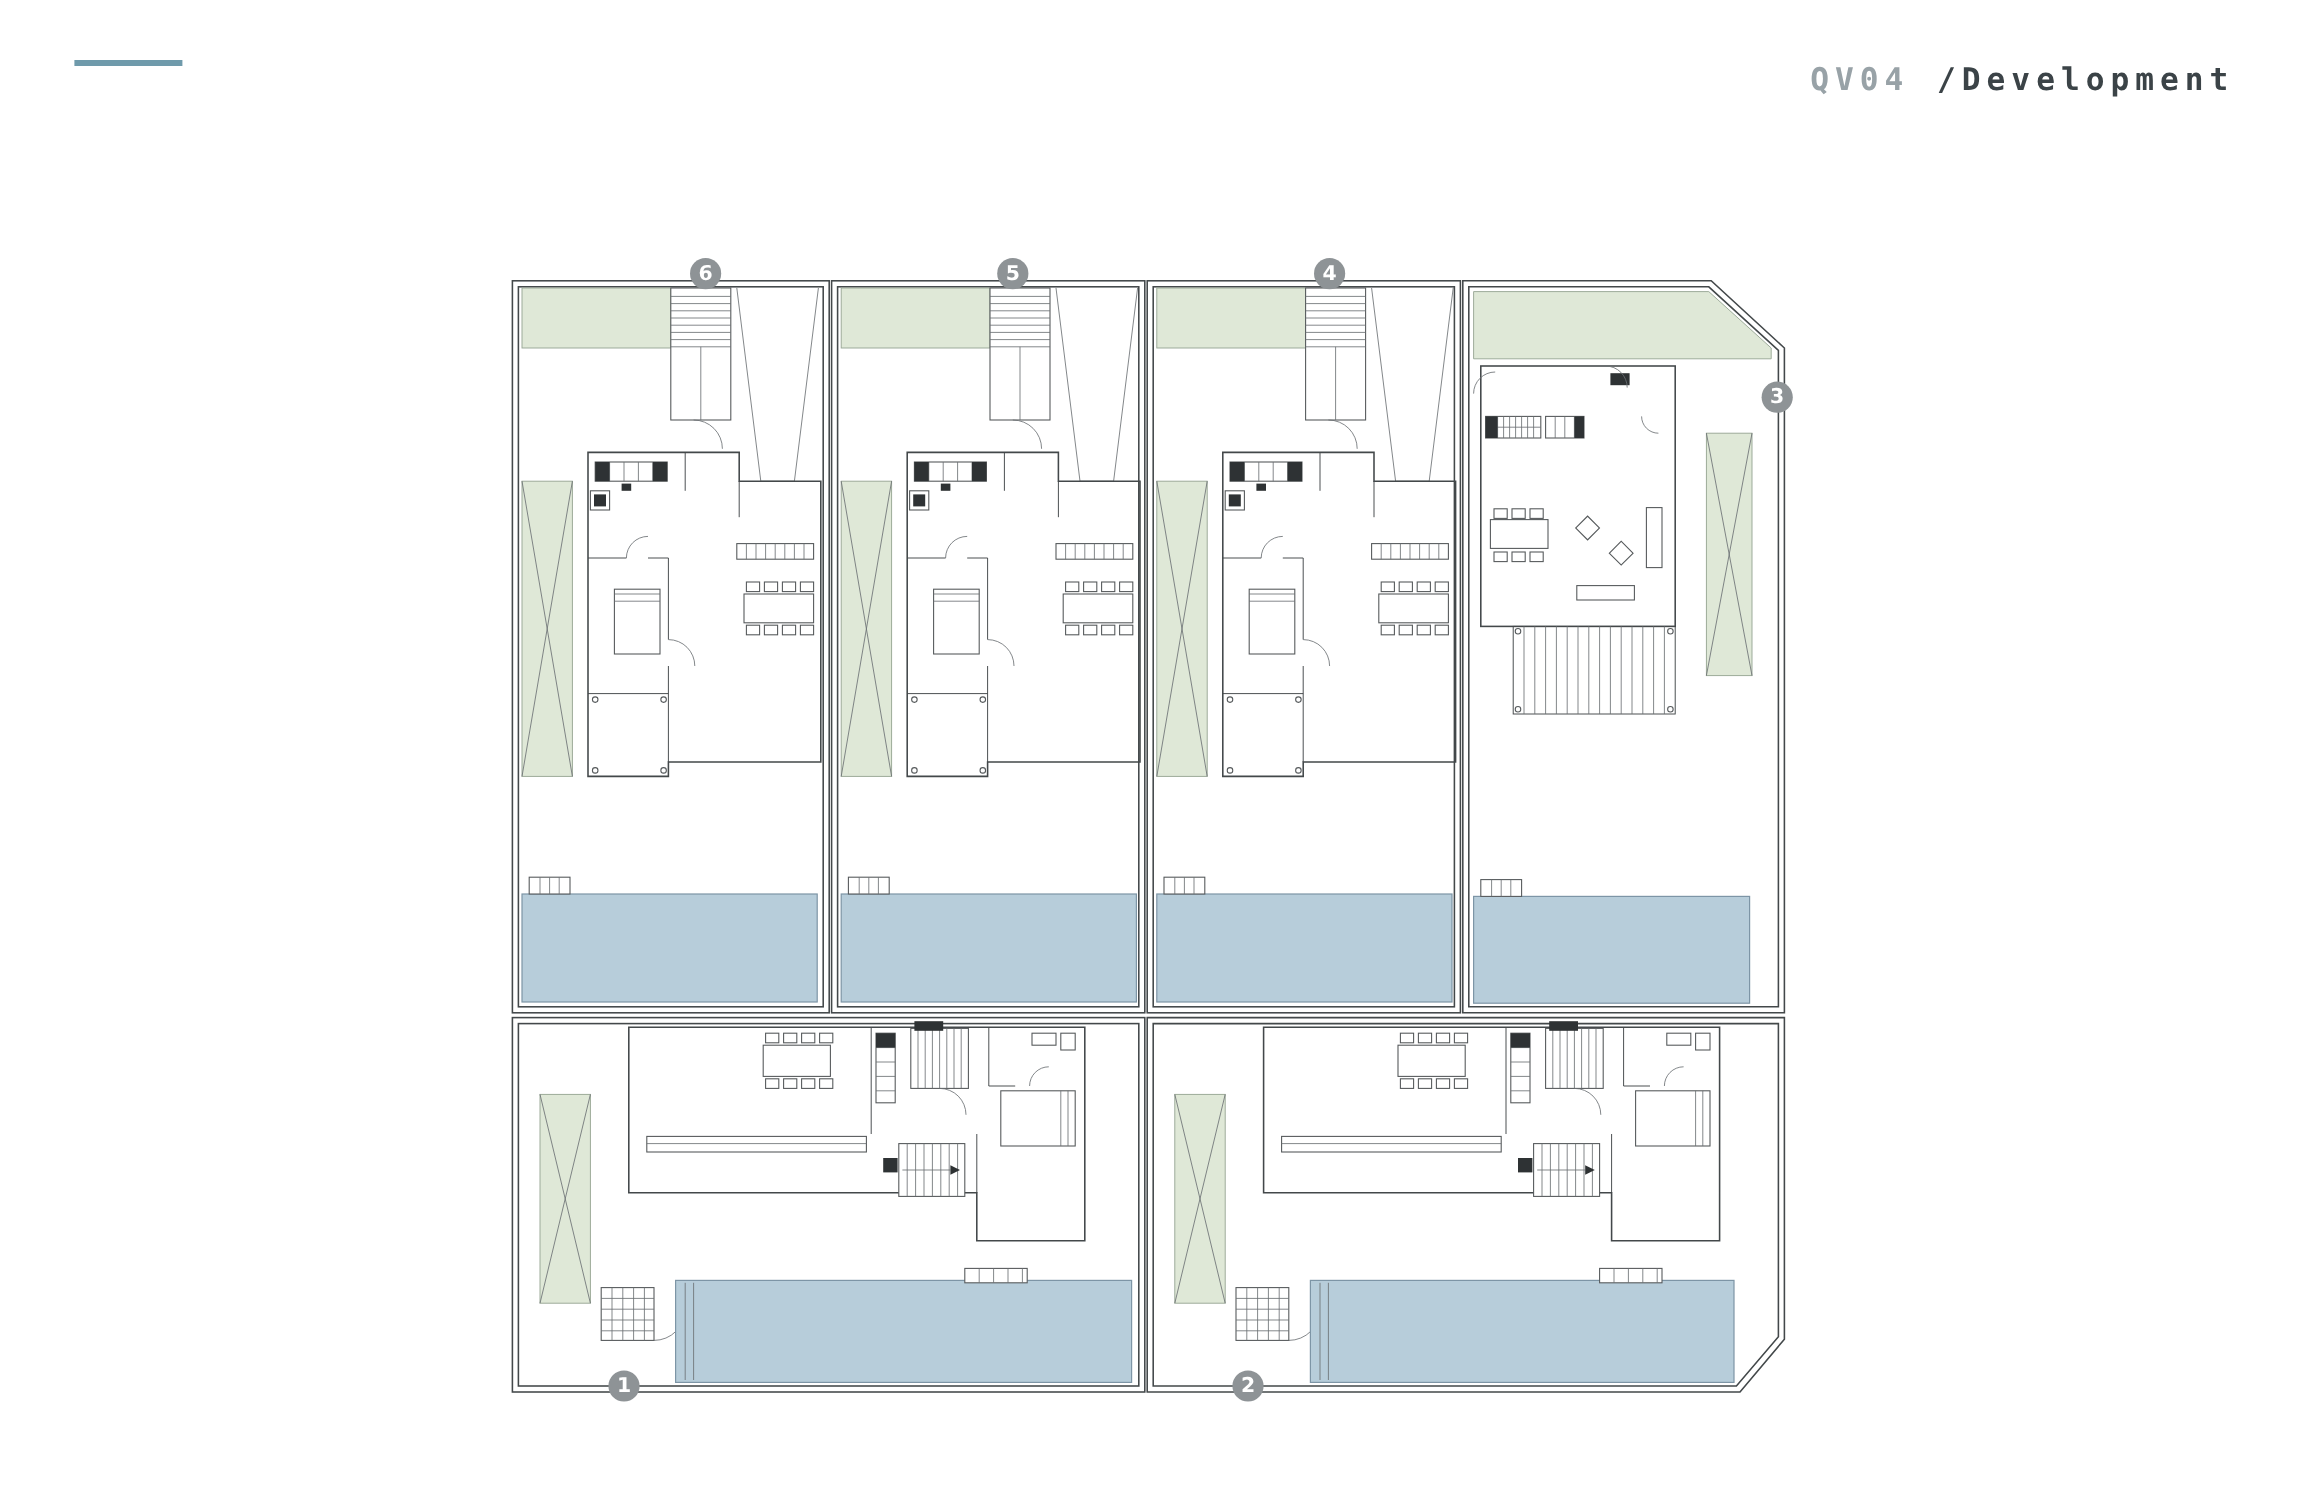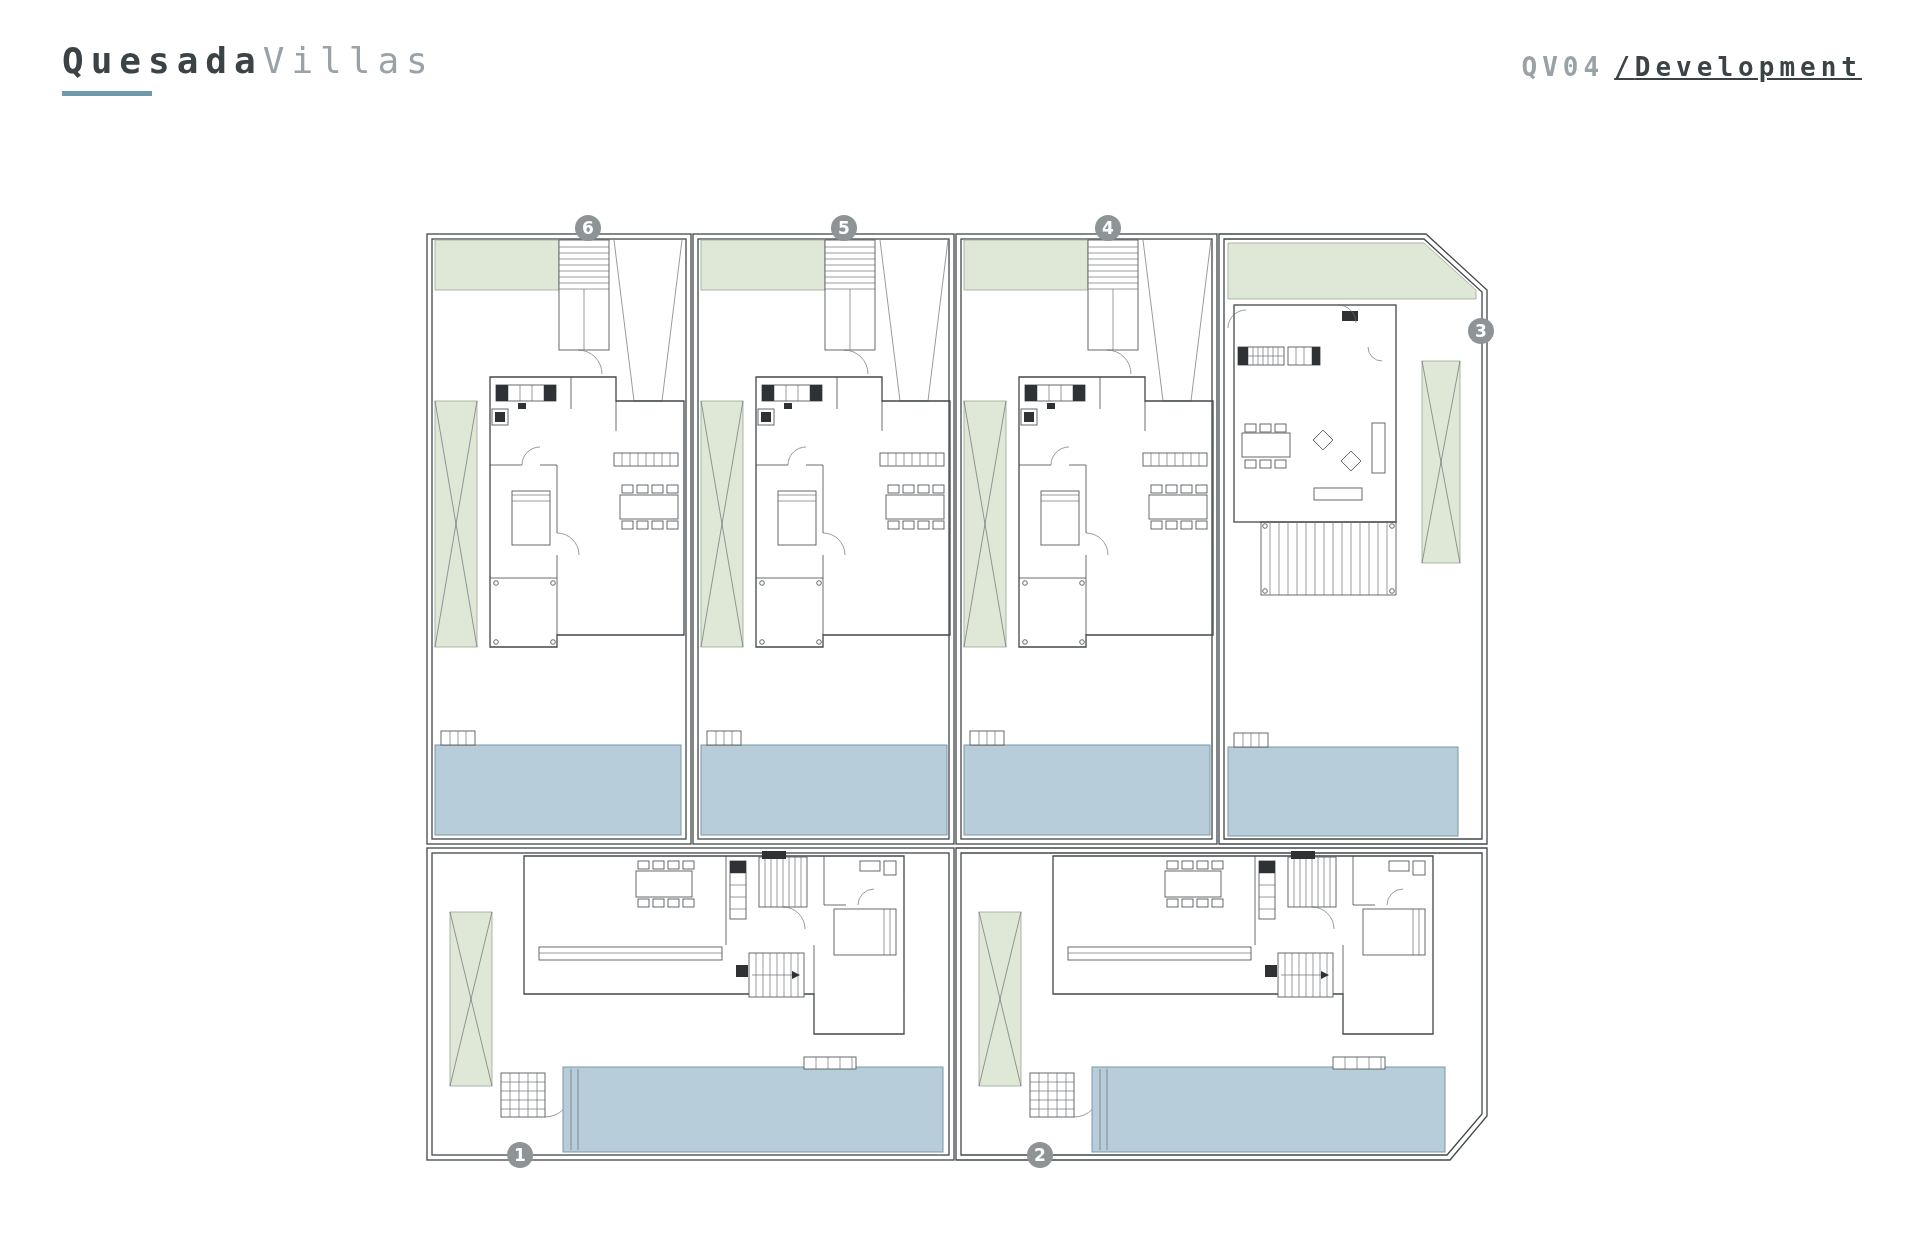--- a/index.html
+++ b/index.html
@@ -29,21 +29,21 @@
   .brand-underline {
     margin-top:10px; width:90px; height:5px;
     background:var(--accent,#6f9aab);
   }
   .project {
     position:absolute; right:58px; top:52px;
     font-family:"DejaVu Sans Mono", monospace;
     font-size:26px; letter-spacing:5px; white-space:nowrap;
   }
   .proj-code { color:var(--brand-gray,#98a2a7); font-weight:bold;margin-top:43px; }
-  .proj-rest { color:var(--brand-dark,#3b4347); font-weight:bold; margin-left:10px;text-decoration:underline; }
+  .proj-rest { color:var(--brand-dark,#3b4347); font-weight:bold; margin-left:23px; }
 
   
   .plan-wrap { position:absolute; left:426px; top:233px; }
   svg.plan { overflow:visible; display:block; }
 
   .wall  { fill:none; stroke:#43484a; stroke-width:1.3; }
   .thin  { stroke-width:0.8; }
   .line  { fill:none; stroke:#6b7073; stroke-width:0.7; }
   .furn  { fill:#ffffff; stroke:#55595b; stroke-width:0.9; }
   .dark  { fill:#2e3234; stroke:none; }
@@ -54,23 +54,20 @@
     fill:#ffffff; font-family:"DejaVu Sans", sans-serif;
     font-size:17px; font-weight:bold;
     text-anchor:middle; dominant-baseline:central;
   }
 </style>
 </head>
 <body>
 
 <header class="header">
   <div class="brand">
-    <div class="brand-line">
-      <span class="brand-main">Quesada</span><span class="brand-sub">Villas</span>
-    </div>
     <div class="brand-underline"></div>
   </div>
   <div class="project">
     <span class="proj-code">QV04</span><span class="proj-rest"><span>/</span><span>Development</span></span>
   </div>
 </header>
 
 <div class="plan-wrap">
 <svg class="plan" width="1062" height="928" viewBox="0 0 1062 928" xmlns="http://www.w3.org/2000/svg">
 

